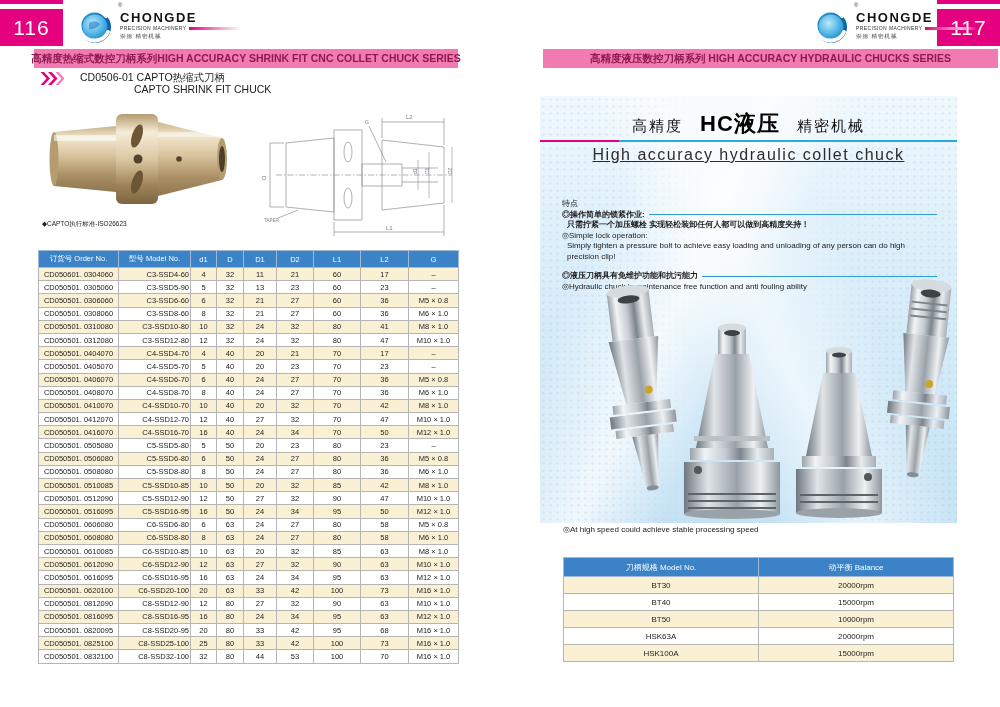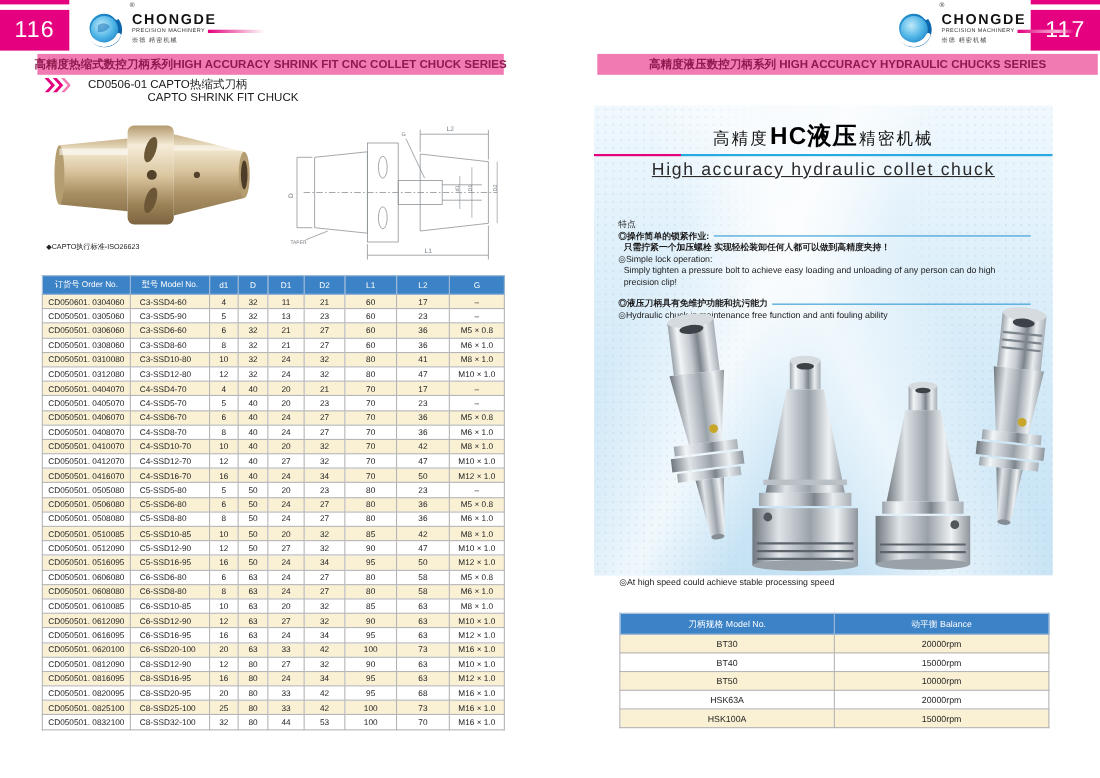--- a/index.html
+++ b/index.html
@@ -38,35 +38,35 @@
   .caption { font-size:6.5px; color:#222; }
 
   
   table.spec { border-collapse:collapse; width:420px; table-layout:fixed;
                border:1px solid #8a8a8a; background:#fff; }
   table.spec th { background:#3c82c6; color:#fff; font-weight:normal; font-size:7.5px;
                   height:17px; border:1px solid #9fb9d6; }
   table.spec td { font-size:7.5px; color:#222; text-align:center; height:13.2px;
                   border:1px solid #b5b5b5; padding:0 1px; overflow:hidden; white-space:nowrap; }
   table.spec tbody tr:nth-child(odd) td { background:#faf1d5; }
-  table.spec td:nth-child(2) { text-align:left; padding-left:8px; }
+  table.spec td:nth-child(2) { text-align:right; padding-left:8px; }
 
   
   .panel { left:540px; top:96px; width:417px; height:427px; overflow:hidden;
            background:
              linear-gradient(115deg, rgba(255,255,255,0) 20%, rgba(255,255,255,0.75) 38%, rgba(255,255,255,0) 52%),
              linear-gradient(245deg, rgba(255,255,255,0) 30%, rgba(255,255,255,0.6) 48%, rgba(255,255,255,0) 62%),
              linear-gradient(180deg,#f0f8fd 0%, #ddeffa 35%, #c5e2f4 100%); }
   .panel .dotmap { position:absolute; inset:0;
            background-image:radial-gradient(circle, rgba(120,175,215,0.45) 1px, transparent 1.2px);
            background-size:7px 7px; opacity:0.35;
            -webkit-mask-image:linear-gradient(90deg,#000 18%,transparent 40%,transparent 60%,#000 82%);
            mask-image:linear-gradient(90deg,#000 18%,transparent 40%,transparent 60%,#000 82%); }
   .hc-title { position:absolute; top:13px; left:0; width:100%; text-align:center; }
-  .hc-title .row { display:flex; justify-content:center; align-items:baseline; gap:1px; }
+  .hc-title .row { display:flex; justify-content:center; align-items:baseline; gap:17px; }
   .hc-title .seg { font-size:15px; color:#111; letter-spacing:2px; }
   .hc-title .big { font-size:22px; font-weight:bold; color:#000; letter-spacing:1px; }
   .title-rule { height:2px; margin-top:1px; width:100%;
                 background:linear-gradient(90deg,#e6007e 0 19%,#29abe2 19% 100%); }
   .hc-en { font-size:16px; color:#2b2b2b; letter-spacing:1.5px; margin-top:4px;text-decoration:underline; }
 
   .features { position:absolute; left:22px; top:71px; width:375px; font-size:8px; color:#1a1a1a; line-height:10.5px; }
   .features .head { font-weight:normal;margin-top:32px; }
   .feat-line { display:flex; align-items:center; }
   .feat-line .rule { flex:1; border-top:1.3px solid #2f9ad6; margin-left:4px; }

